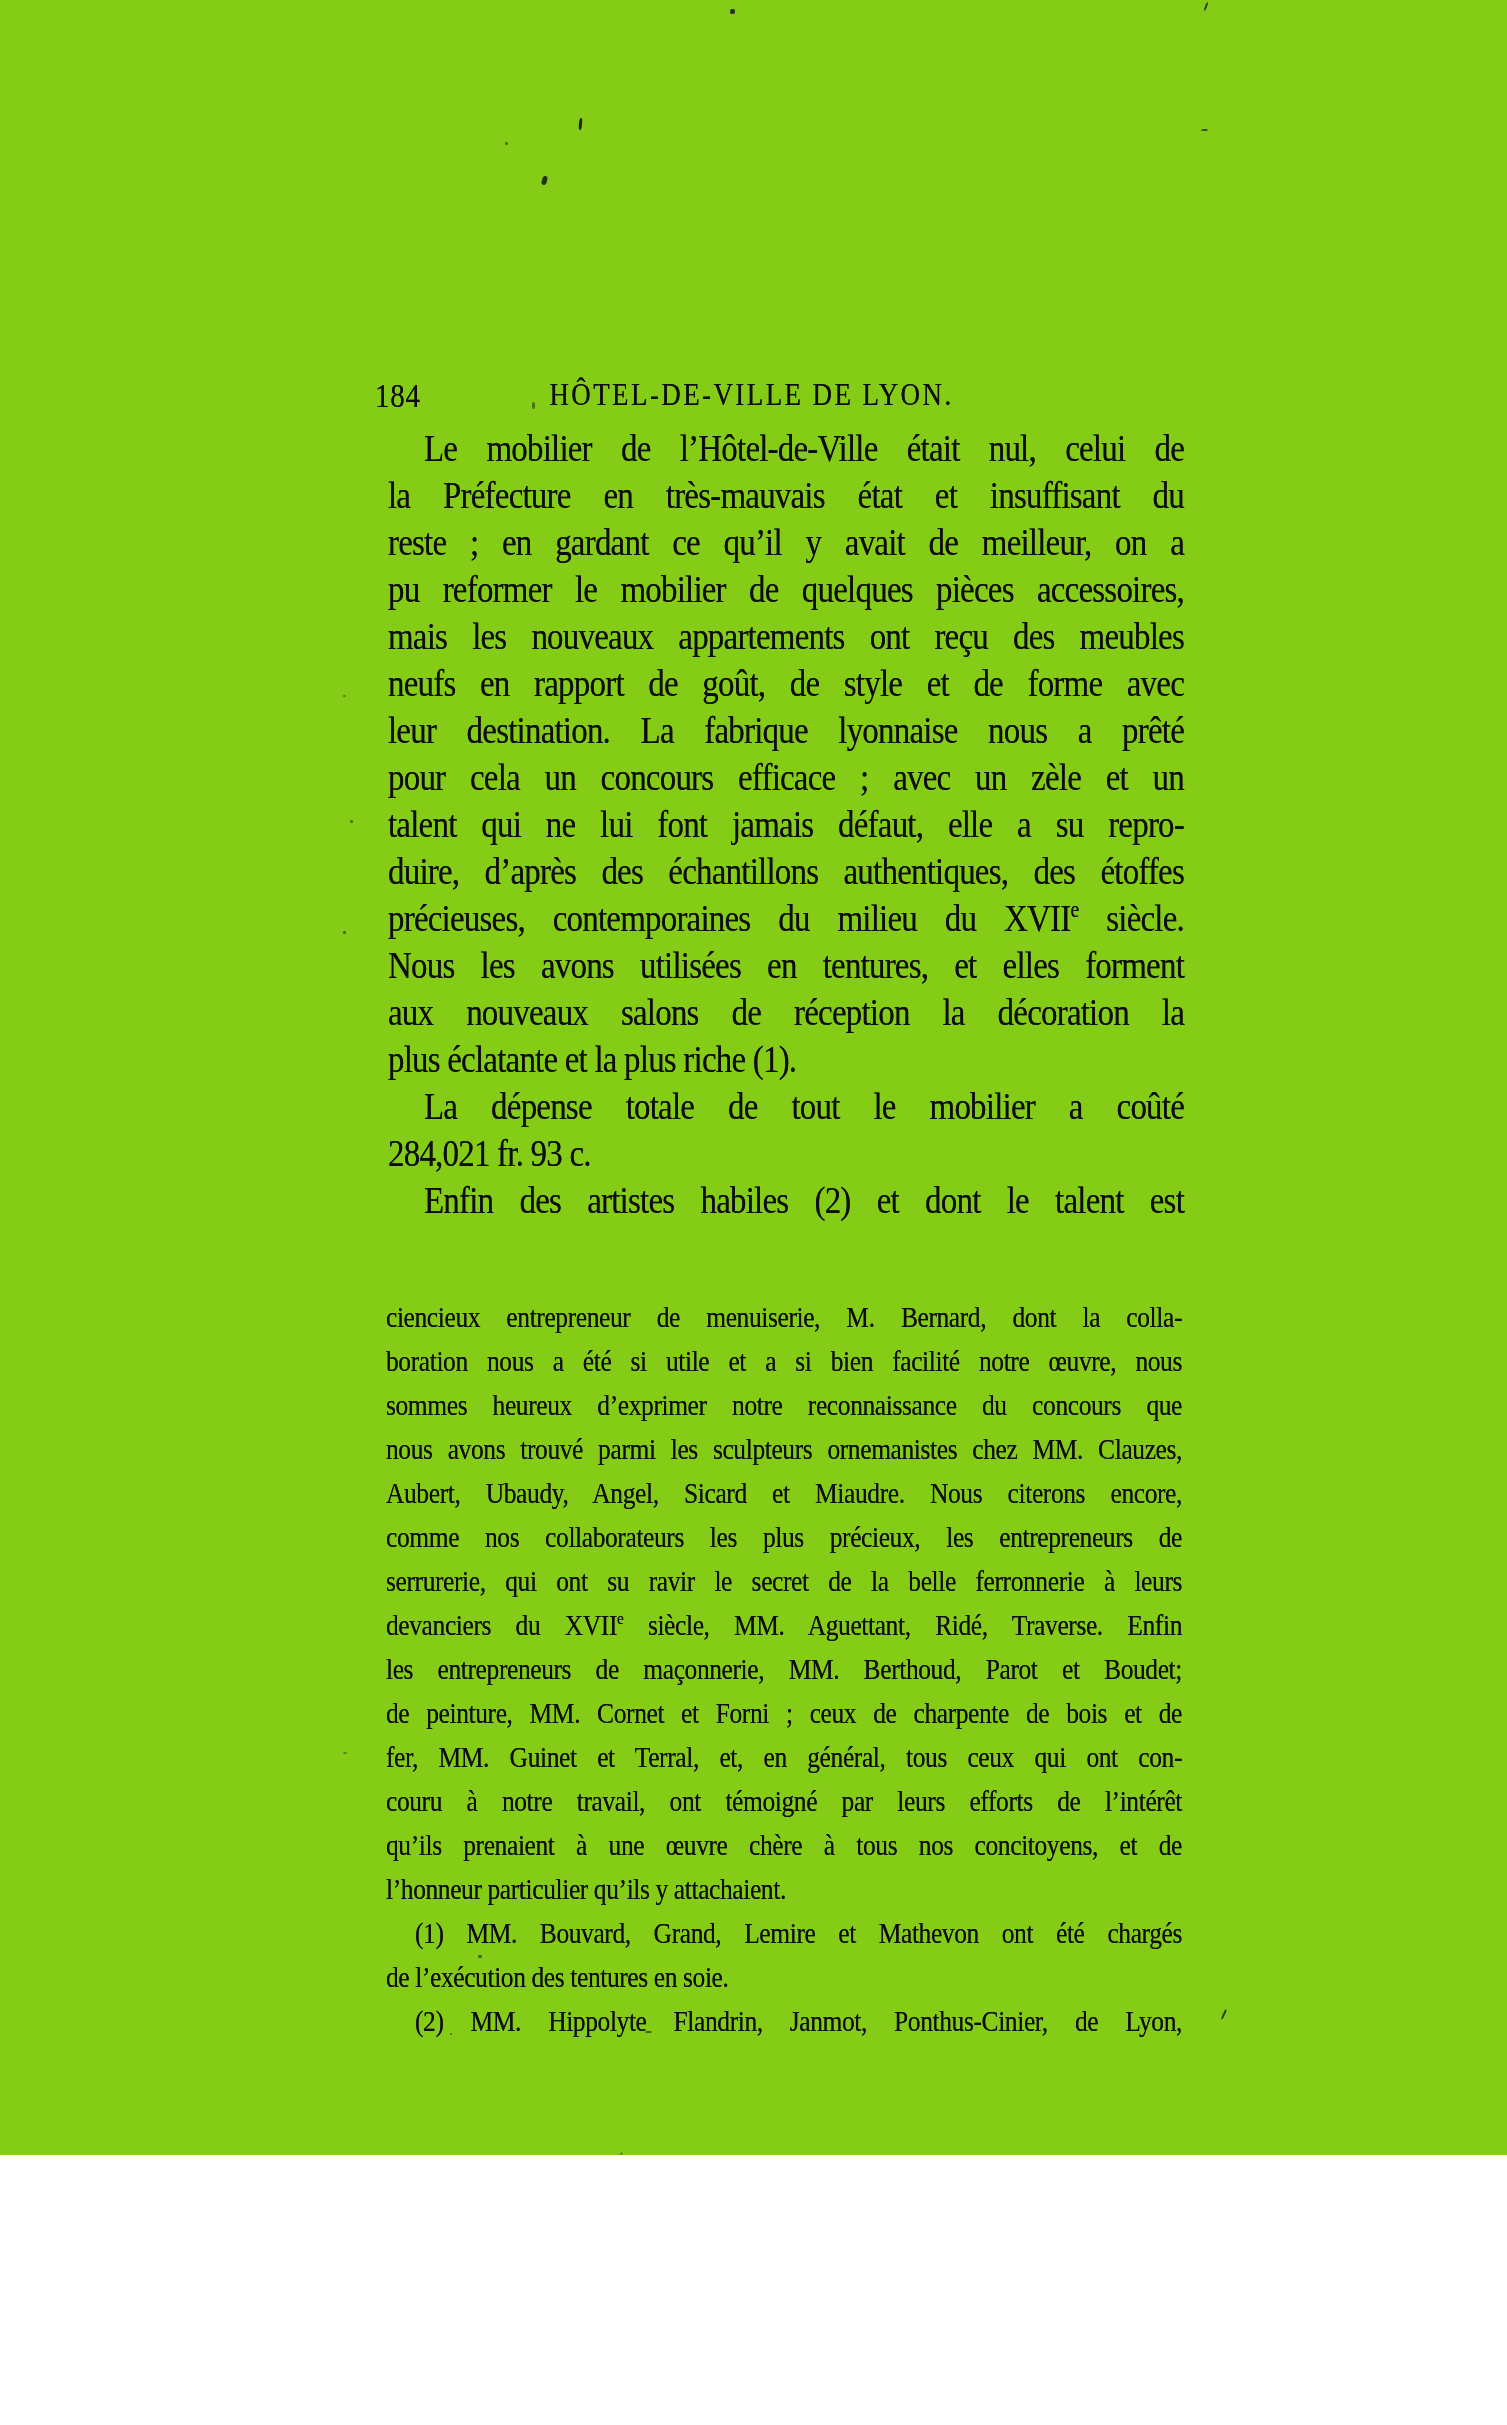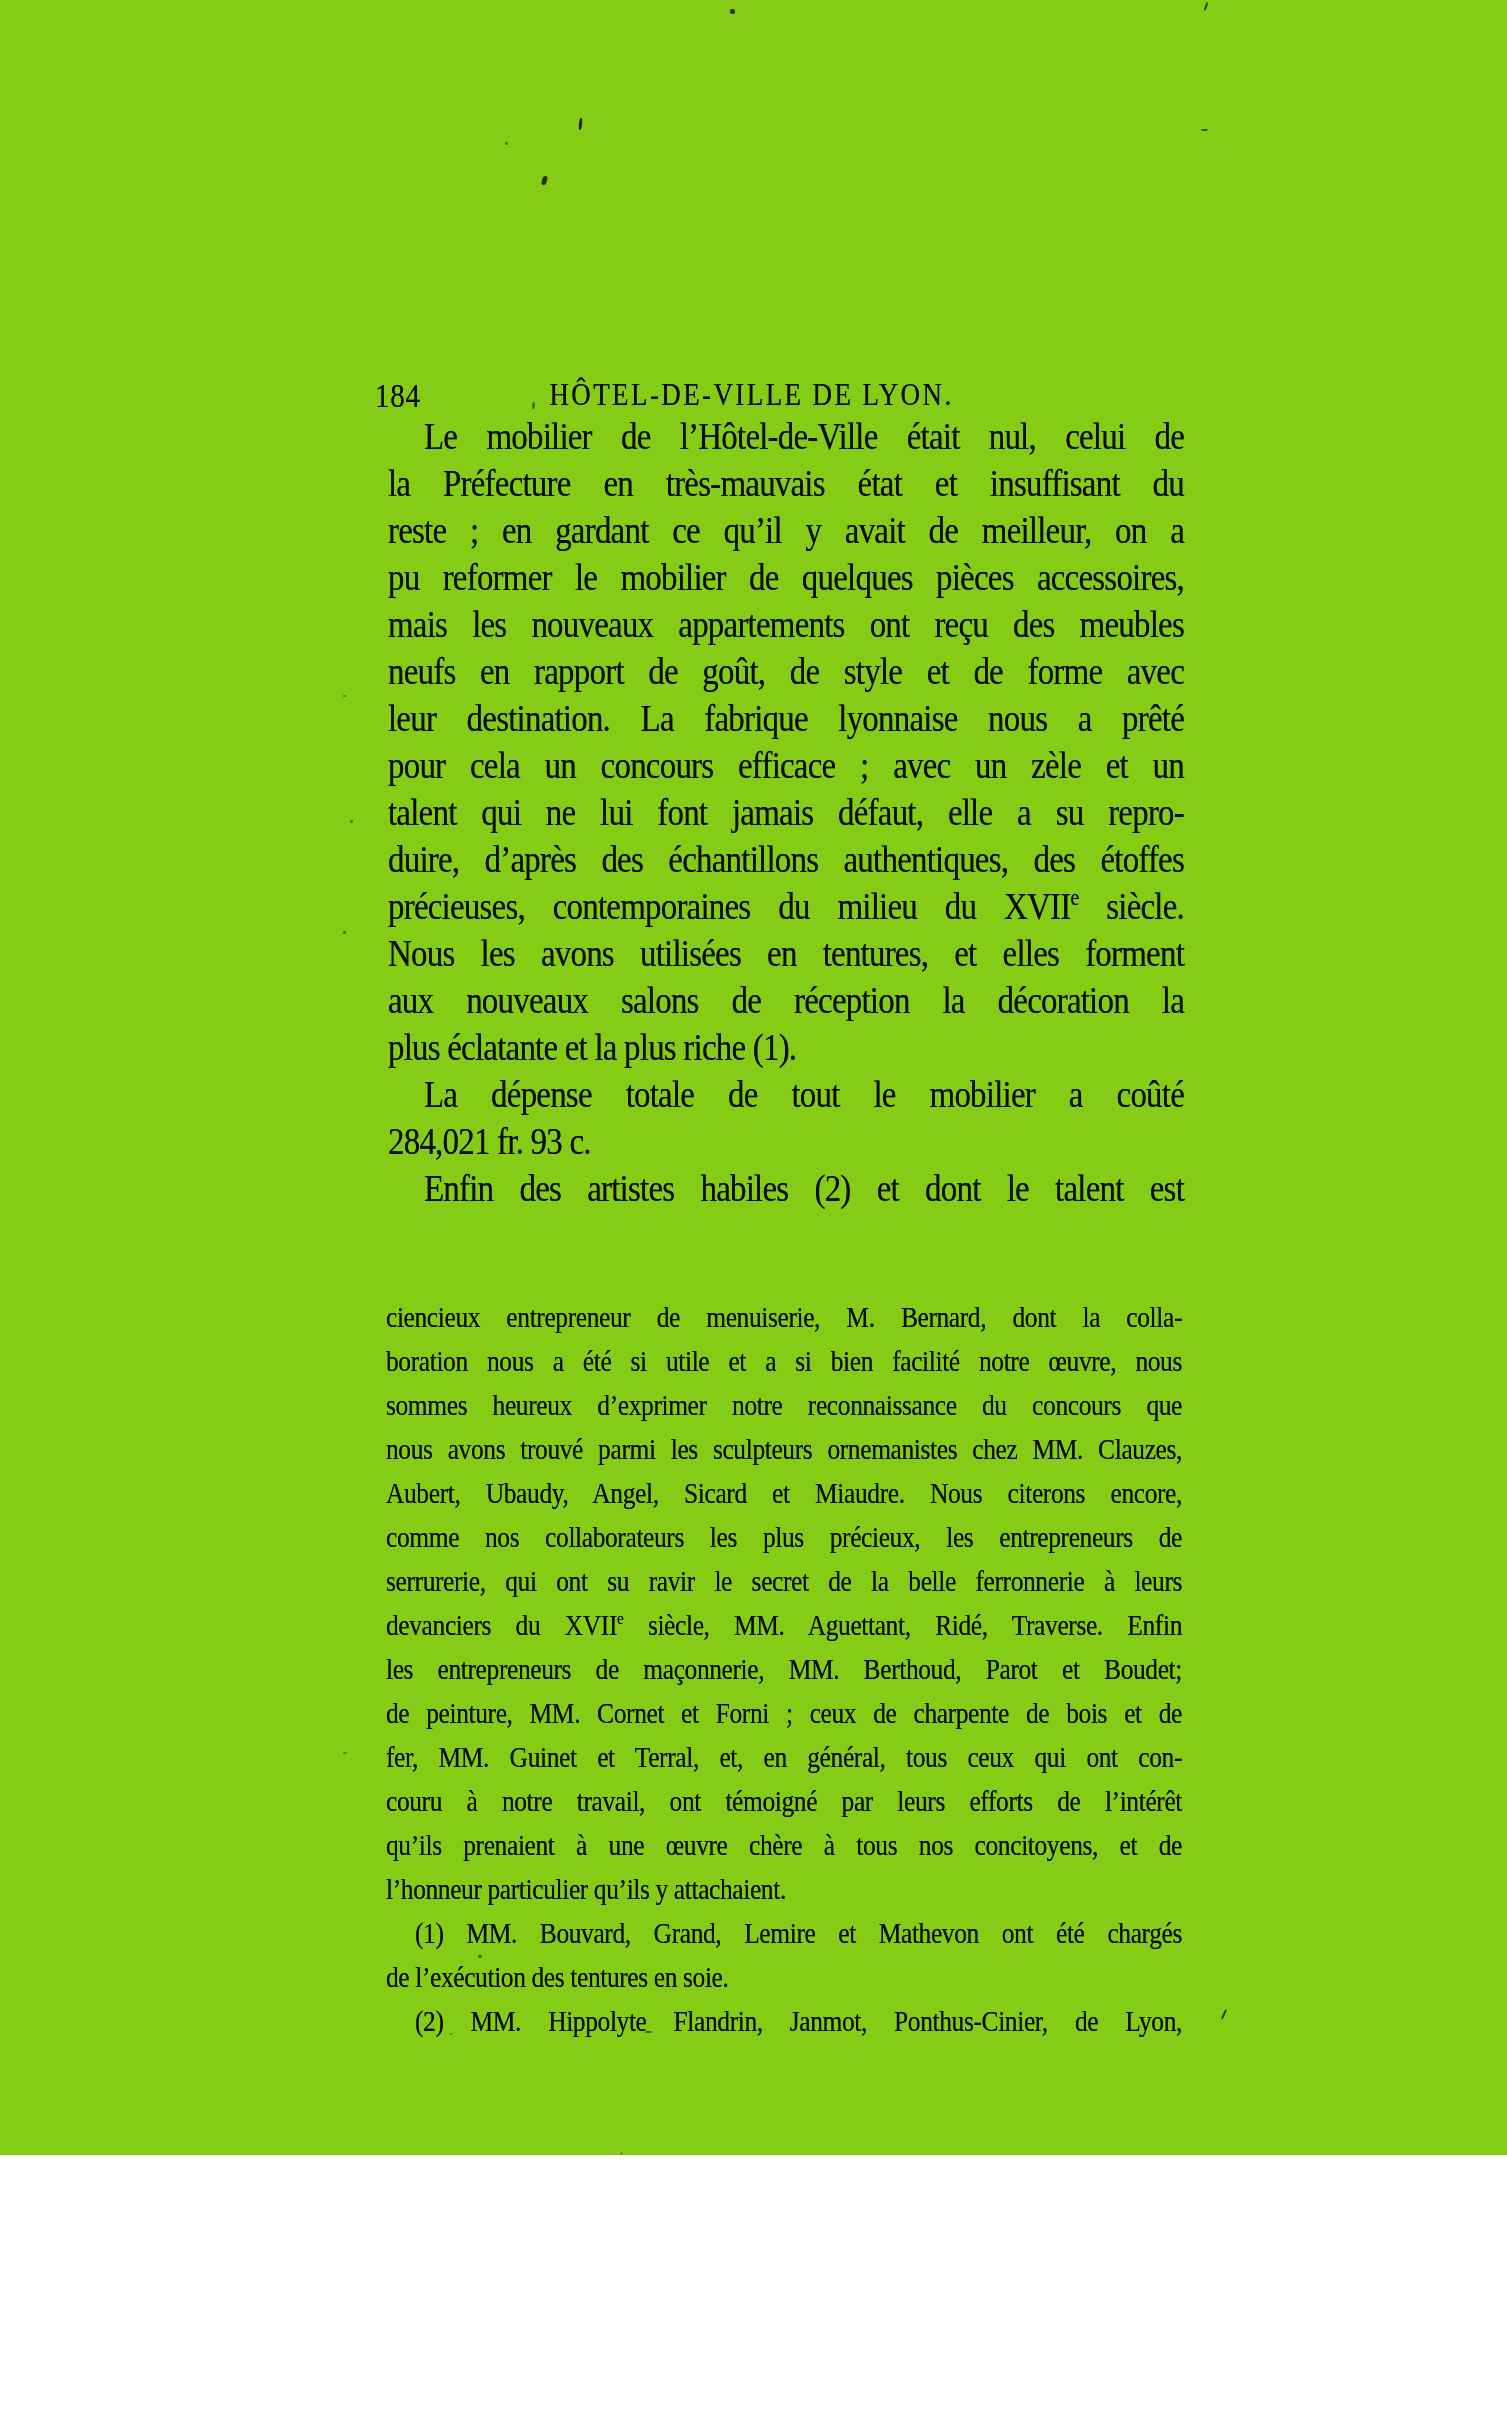--- a/index.html
+++ b/index.html
@@ -22,21 +22,21 @@
   .running-title{
     position:absolute;left:525px;top:382px;width:453px;
     font-size:27px;line-height:1;
     letter-spacing:2.4px;
     text-align:center;
     transform:scaleY(1.15);transform-origin:50% 50%;
     text-shadow:0 0 0.5px rgba(0,0,0,.8);
     white-space:nowrap;
   }
   .text-block{position:absolute;}
-  #body-block{left:388px;top:414px;width:796px;}
+  #body-block{left:388px;top:426px;width:796px;}
   #footnote-block{left:386px;top:1296px;width:796px;}
   .line{
     text-align:justify;
     text-align-last:justify;
     -moz-text-align-last:justify;
     transform:scaleY(1.16);transform-origin:50% 55%;
     text-shadow:0 0 0.4px rgba(0,0,0,.7);
     overflow:visible;
   }
   #body-block .line{

